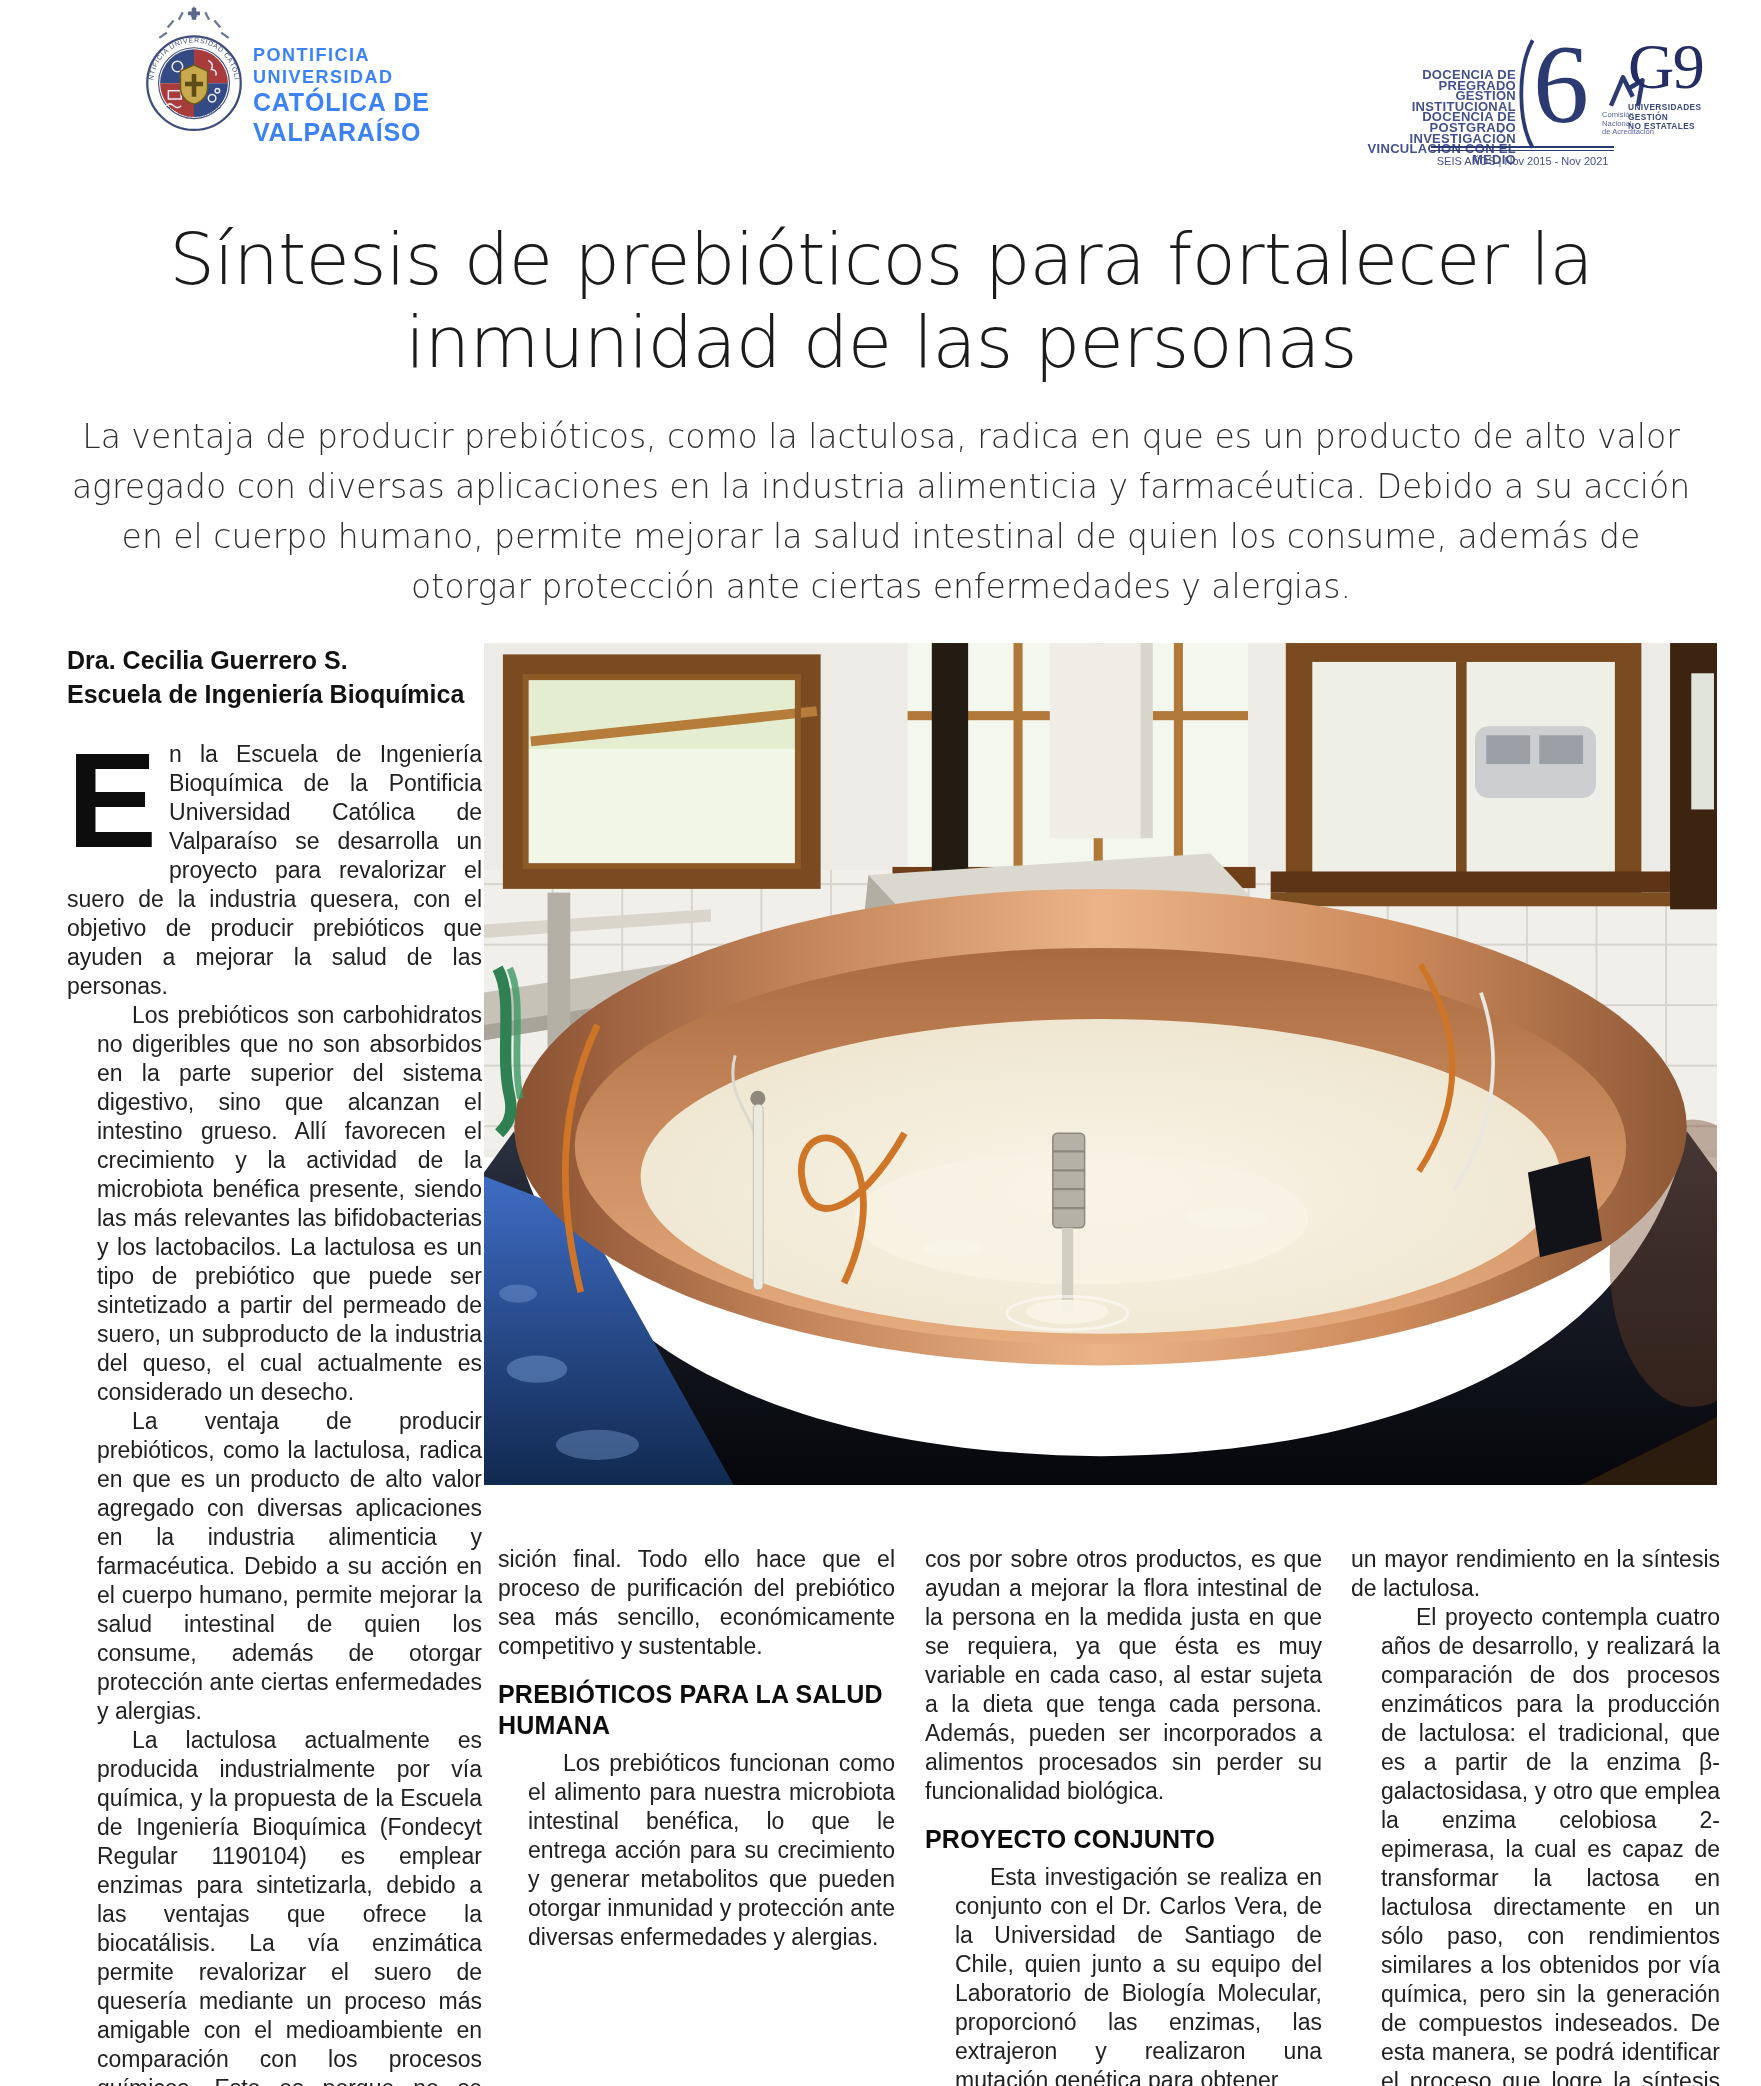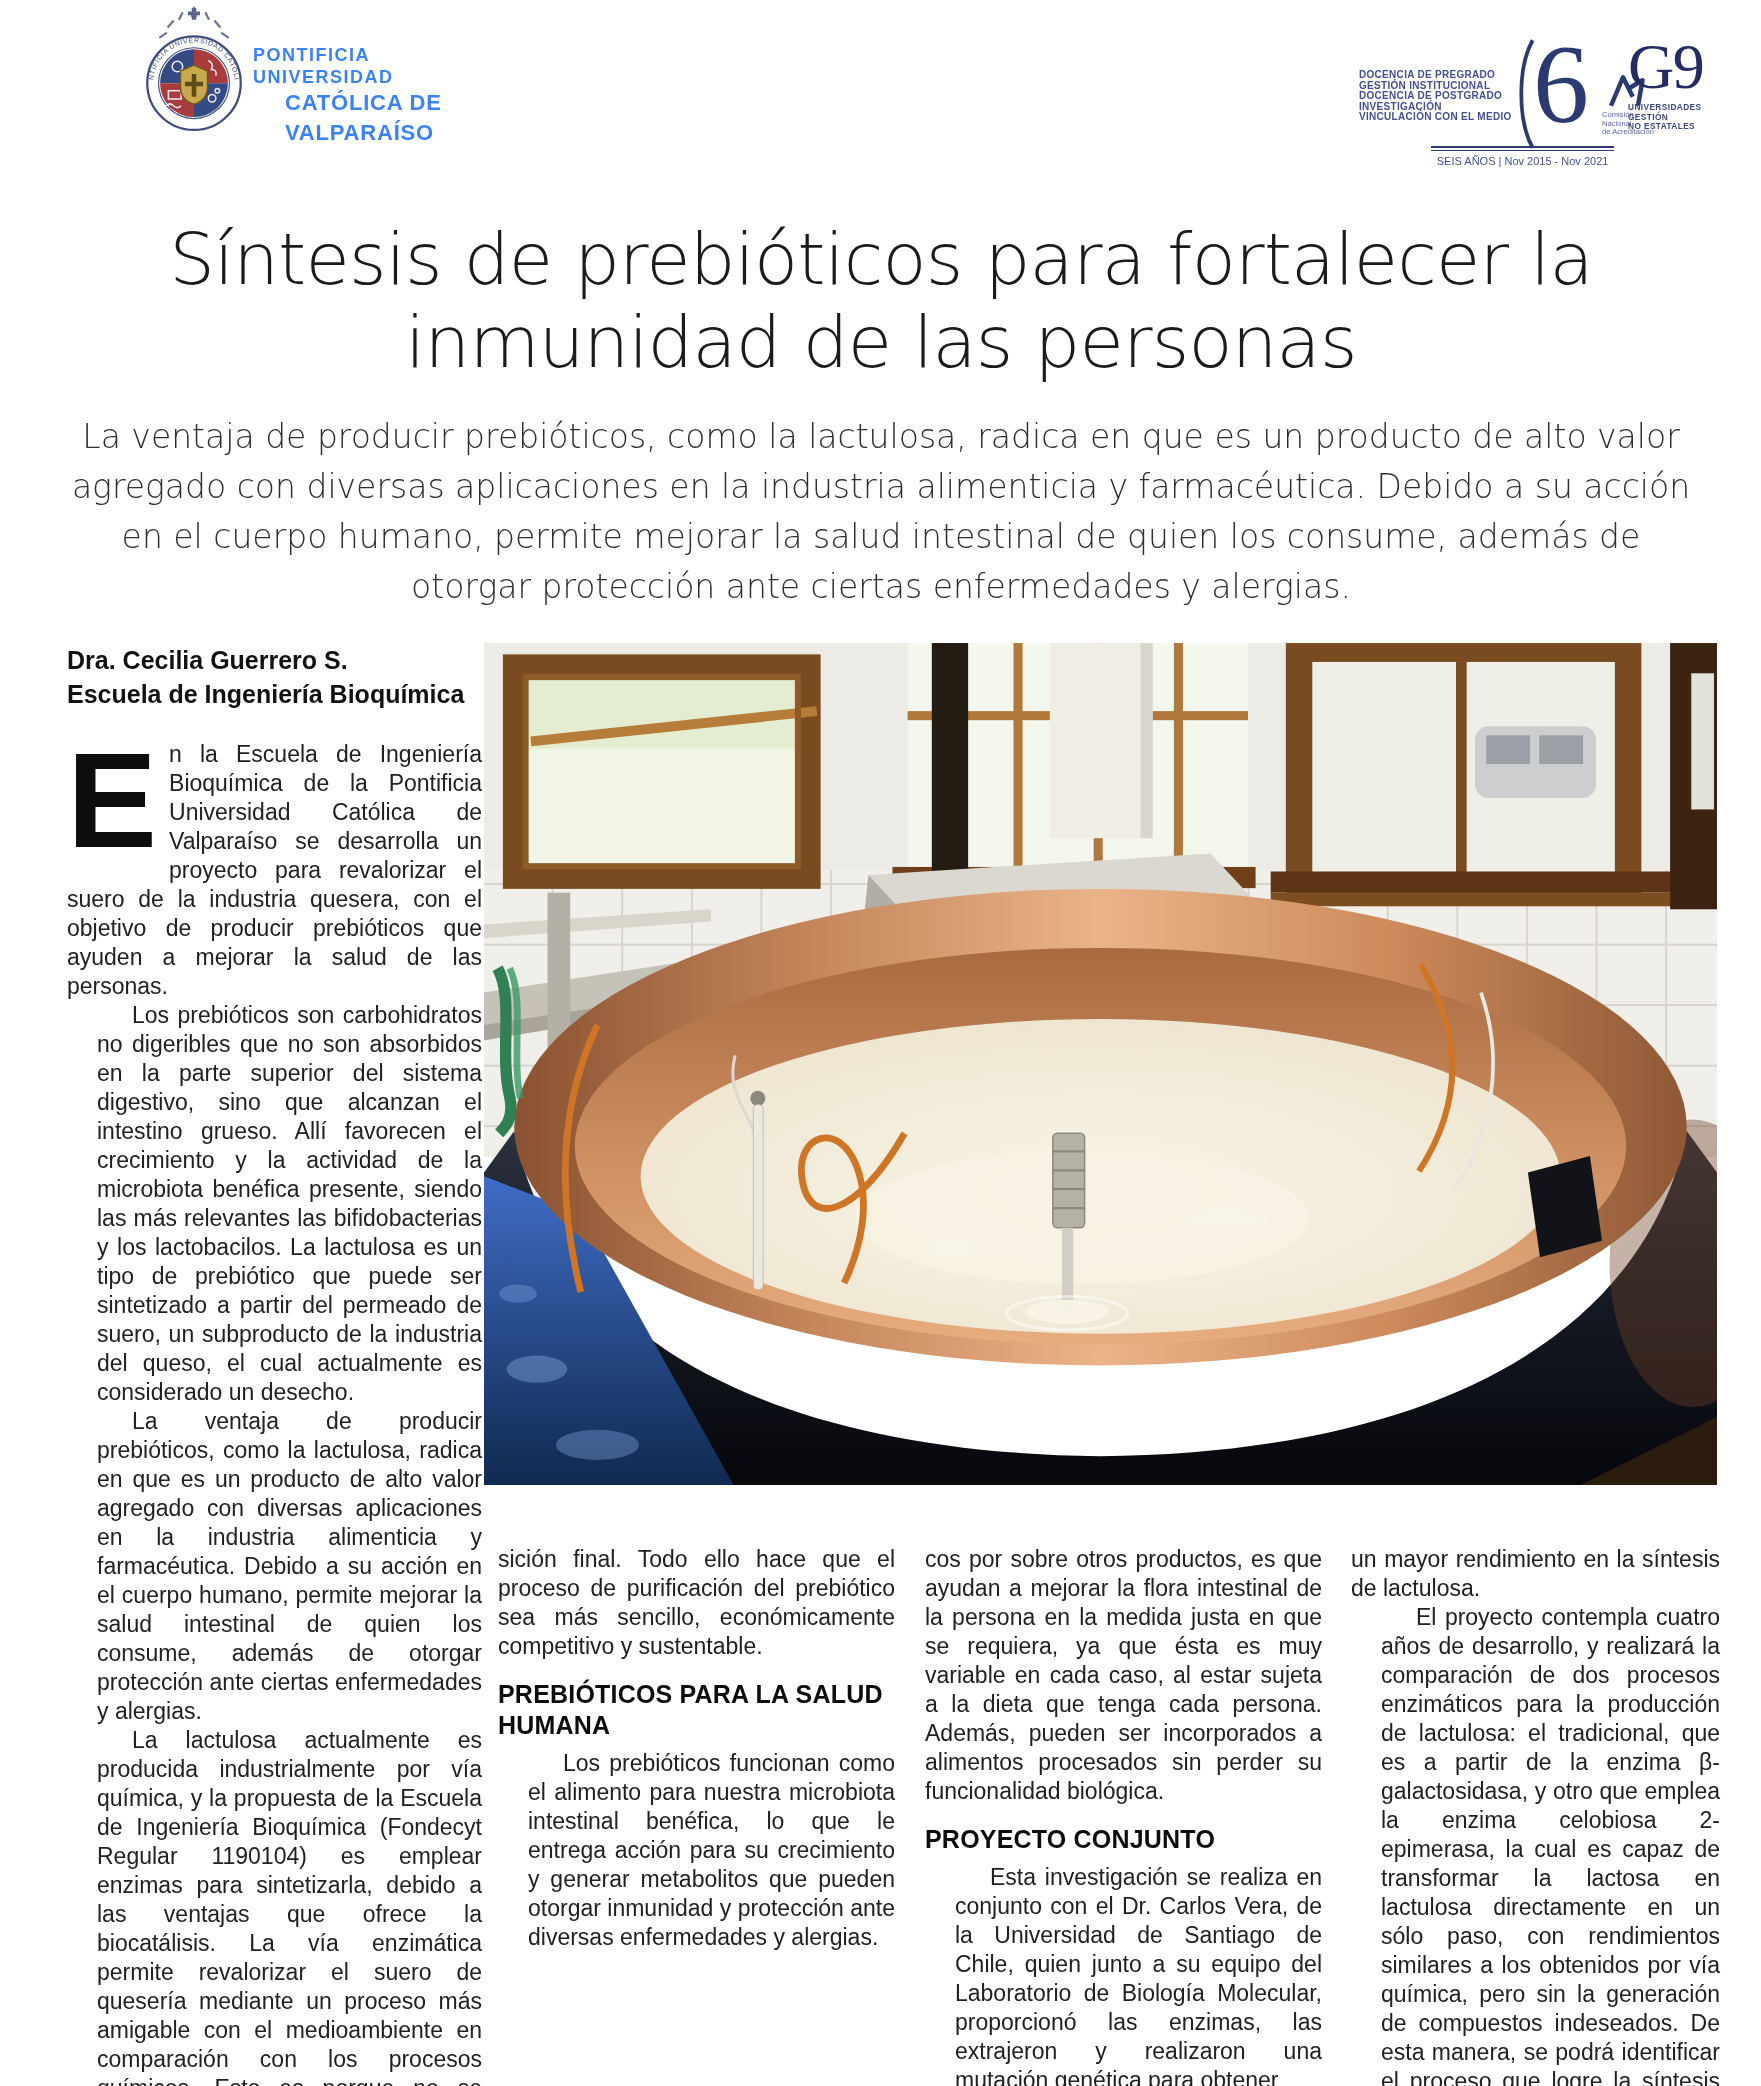--- a/index.html
+++ b/index.html
@@ -7,25 +7,25 @@
   body { font-family: "Liberation Sans", sans-serif; }
   #page {
     position: relative; width: 1762px; height: 2087px;
     background: #ffffff; overflow: hidden; color: #1f1f1f;
   }
 
   
   .seal { position: absolute; left: 145px; top: 6px; width: 98px; height: 140px; }
   .wordmark { position: absolute; left: 253px; top: 44px; color: #3b82f6; font-weight: bold; }
   .wm-s { font-size: 18px; line-height: 22px; letter-spacing: 1.5px; }
-  .wm-l { font-size: 22px; line-height: 29.5px; letter-spacing: 0.8px; margin-left: 32px; }
+  .wm-l { font-size: 25px; line-height: 29.5px; letter-spacing: 0.8px; }
 
   .acc { position: absolute; left: 1404px; top: 32px; width: 235px; height: 136px; color: #2c3a72; }
-  .acc-criteria { position: absolute; left: -45px; right: 123px; top: 38px; text-align: left;
-    font-size: 10px; line-height: 10.6px; letter-spacing: 0.3px; color: #44508c; font-weight: bold; }
+  .acc-criteria { position: absolute; left: -45px; right: 123px; top: 38px; text-align: right;
+    font-size: 13px; line-height: 10.6px; letter-spacing: 0.3px; color: #44508c; font-weight: bold; }
   .acc-paren { position: absolute; left: 112px; top: 4.5px; }
   .acc-six { position: absolute; left: 129px; top: -4.5px; font-family: "Liberation Serif", serif;
     font-size: 112px; line-height: 112px; color: #2c3a72; }
   .acc-amark { position: absolute; left: 204px; top: 42px; }
   .acc-agency { position: absolute; left: 198px; top: 79px; width: 61px; font-size: 7.6px;
     line-height: 8.7px; color: #5a66a2; }
   .acc-rule1 { position: absolute; left: 27px; top: 114px; width: 183px; border-top: 2.3px solid #2c3a72; }
   .acc-rule2 { position: absolute; left: 27px; top: 118px; width: 183px; border-top: 0.8px solid #2c3a72; }
   .acc-duration { position: absolute; left: 13.6px; top: 123px; width: 210px; text-align: center;
     font-size: 11px; color: #44508c; }

